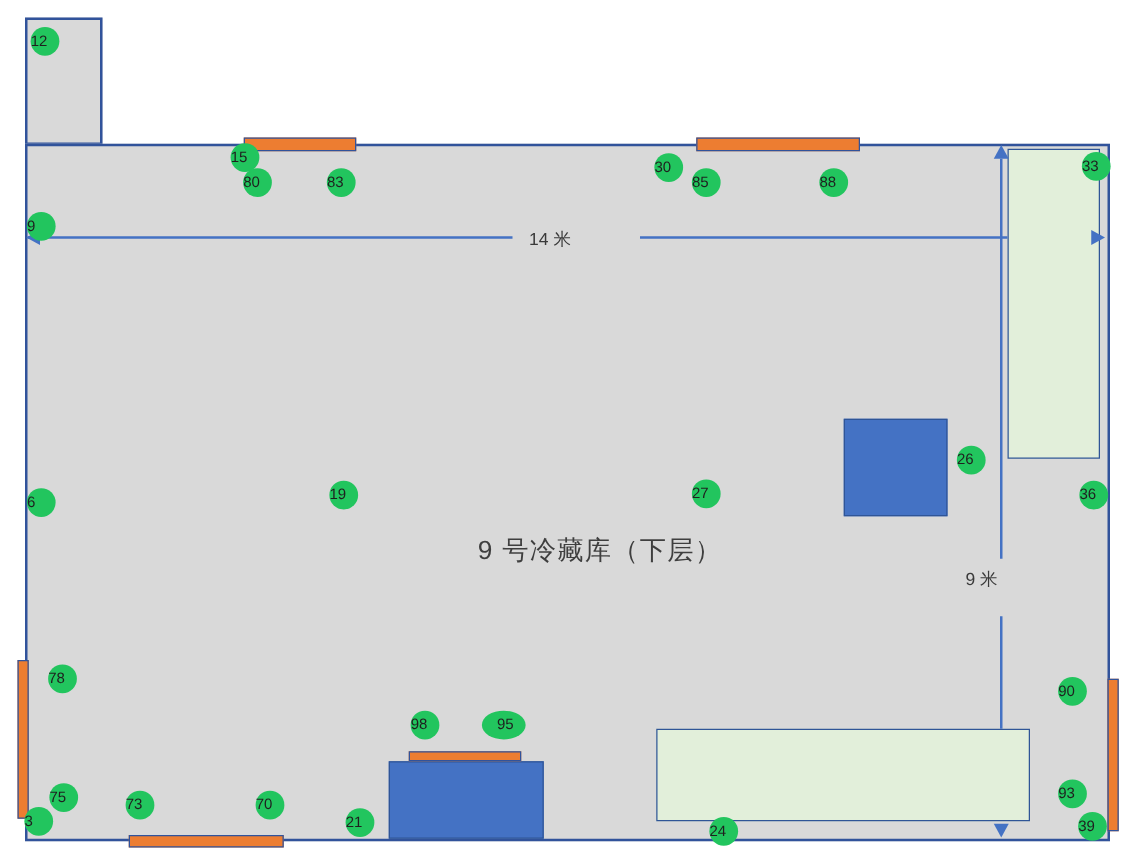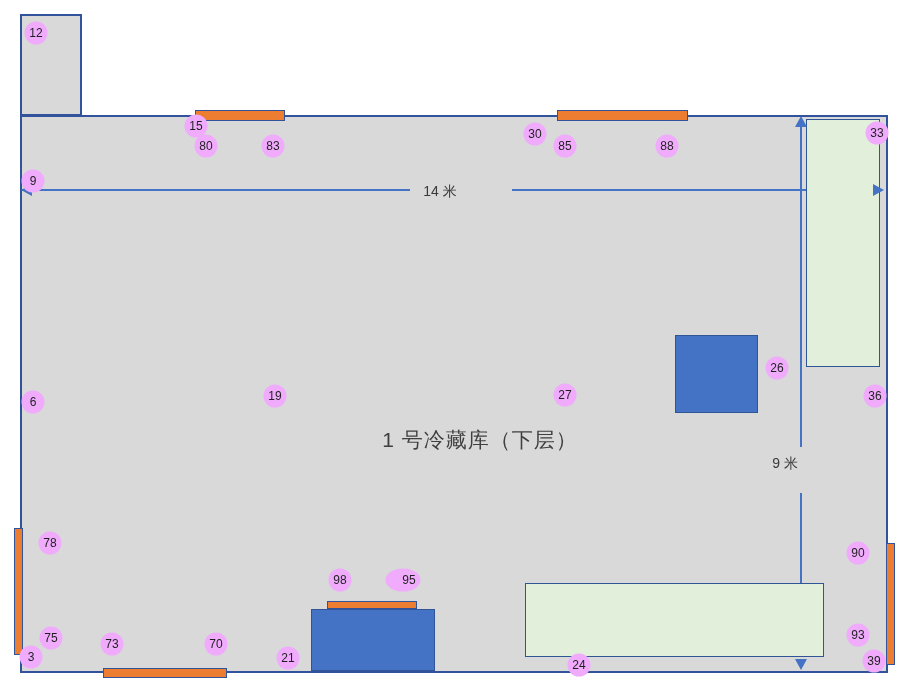--- a/index.html
+++ b/index.html
@@ -19,22 +19,22 @@
   .arrow.left  {border-top:6px solid transparent;border-bottom:6px solid transparent;border-right:11px solid #4472c4;}
   .arrow.right {border-top:6px solid transparent;border-bottom:6px solid transparent;border-left:11px solid #4472c4;}
   .arrow.up    {border-left:6px solid transparent;border-right:6px solid transparent;border-bottom:11px solid #4472c4;}
   .arrow.down  {border-left:6px solid transparent;border-right:6px solid transparent;border-top:11px solid #4472c4;}
   .plan-title{
     position:absolute;z-index:5;transform:translate(-50%,-50%);
     font-size:21px;color:#3f3f3f;white-space:nowrap;letter-spacing:1px;
   }
   .marker{
     position:absolute;width:23px;height:23px;border-radius:50%;
-    background:#f0abfc;color:#1f1f1f;font-size:12px;line-height:23px;
-    text-align:center;transform:translate(-50%,-50%);z-index:10;
+    background:#22c55e;color:#1f1f1f;font-size:12px;line-height:23px;
+    transform:translate(-50%,-50%);z-index:10;
     user-select:none;cursor:pointer;
   }
 </style>
 </head>
 <body>
 
 <div class="canvas">
 
   <div class="room" style="left:20px;top:14px;width:62px;height:102px;"></div>
   <div class="room" style="left:20px;top:115px;width:868px;height:558px;"></div>
@@ -44,21 +44,21 @@
   <div class="arrow left" style="left:21px;top:184px;"></div>
   <div class="arrow right" style="left:873px;top:184px;"></div>
   <div class="dim-label" style="left:440px;top:192px;transform:translate(-50%,-50%);">14 米</div>
 
   <div class="dim-line" style="left:800px;top:127px;width:1.5px;height:320px;"></div>
   <div class="dim-line" style="left:800px;top:493px;width:1.5px;height:90px;"></div>
   <div class="arrow up" style="left:795px;top:116px;"></div>
   <div class="arrow down" style="left:795px;top:659px;"></div>
   <div class="dim-label" style="left:798px;top:464px;transform:translate(-100%,-50%);">9 米</div>
 
-  <div class="plan-title" style="left:480px;top:440px;">1 号冷藏库（下层）</div>
+  <div class="plan-title" style="left:480px;top:440px;">9 号冷藏库（下层）</div>
 
   <div>
       <div class="zone" style="left: 806px; top: 119px; width: 74px; height: 248px;"></div>
       <div class="zone" style="left: 525px; top: 583px; width: 299px; height: 74px;"></div>
       <div class="block" style="left: 675px; top: 335px; width: 83px; height: 78px;"></div>
       <div class="block" style="left: 311px; top: 609px; width: 124px; height: 62px;"></div>
       <div class="obar" style="left: 195px; top: 110px; width: 90px; height: 11px;"></div>
       <div class="obar" style="left: 557px; top: 110px; width: 131px; height: 11px;"></div>
       <div class="obar" style="left: 14px; top: 528px; width: 9px; height: 127px;"></div>
       <div class="obar" style="left: 886px; top: 543px; width: 9px; height: 122px;"></div>

